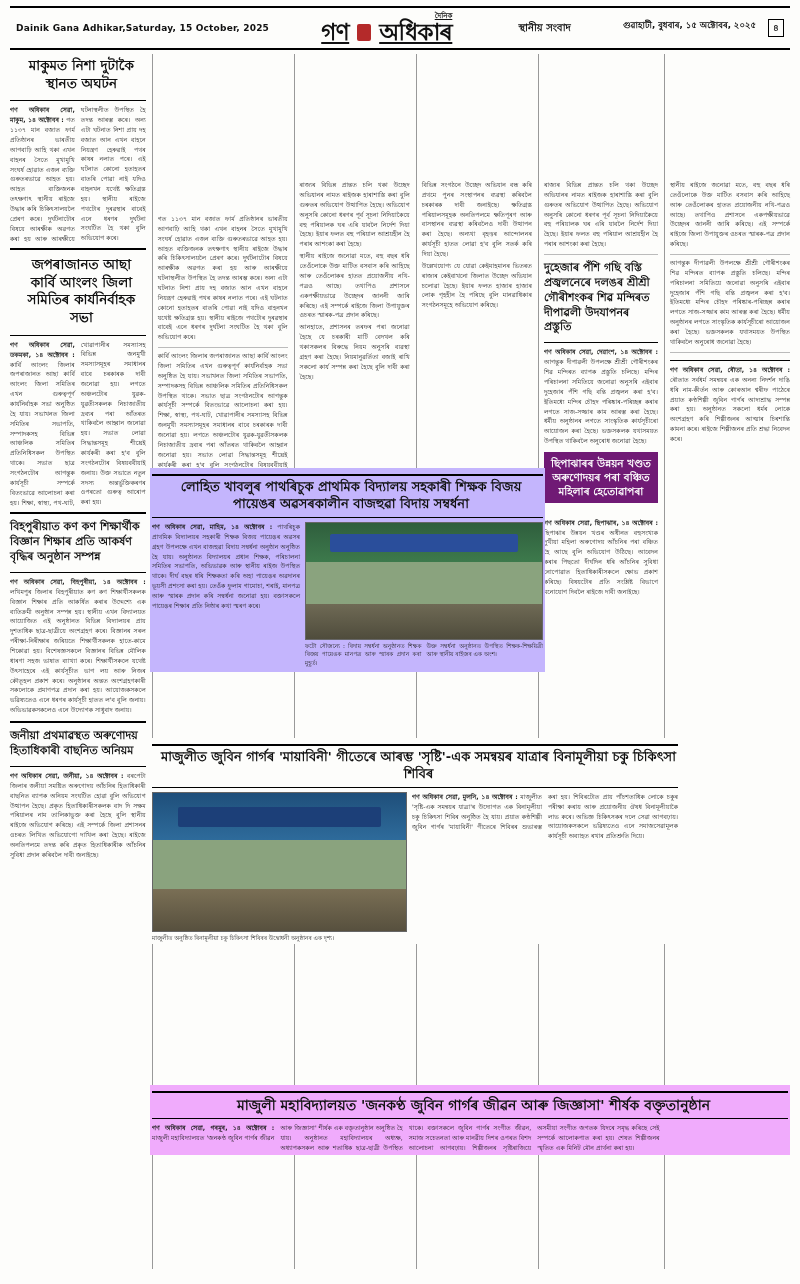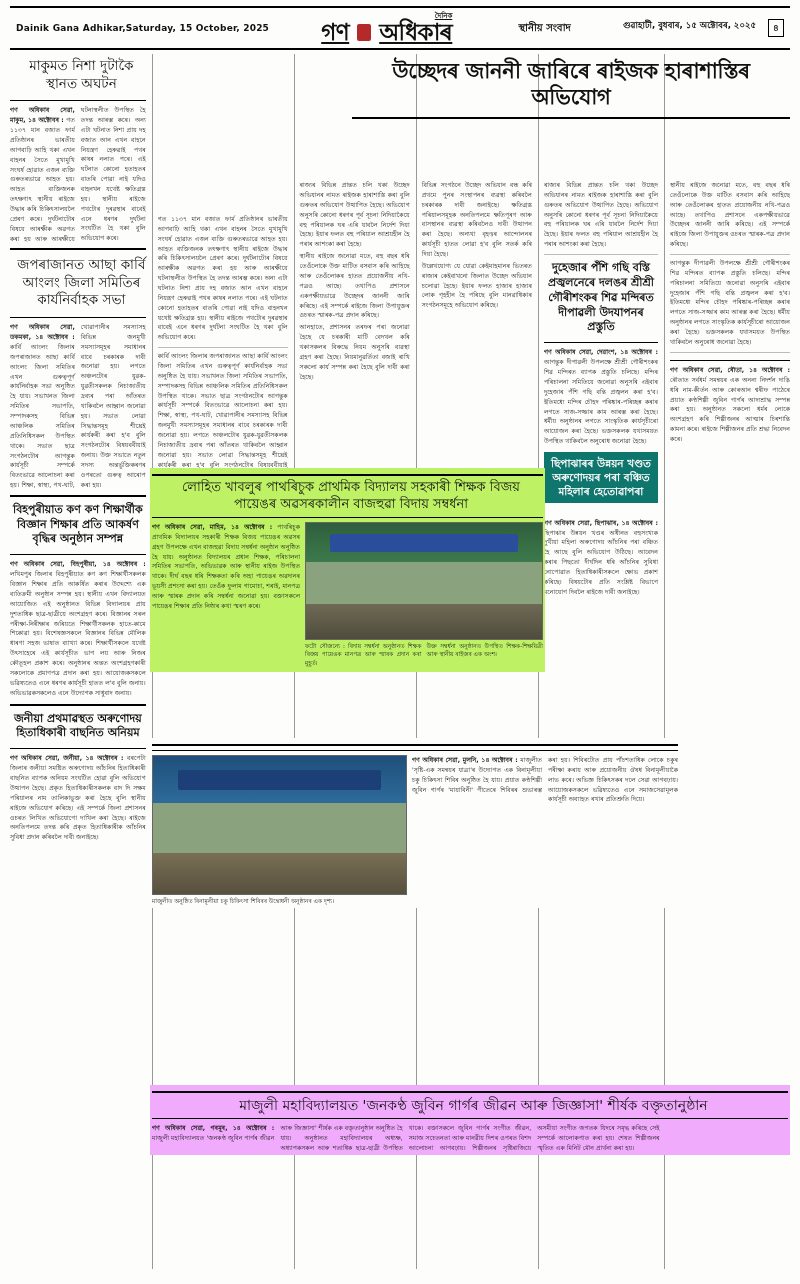--- a/index.html
+++ b/index.html
@@ -39,25 +39,25 @@
   .c5 { width:122px; }
   .c6 { width:128px; }
 
   .vrule { border-left:1px solid #999; }
 
   h1.lead {
     font-size:21px; font-weight:bold; text-align:center; line-height:1.25;
     margin:2px 0 6px 0; letter-spacing:-0.3px;
   }
   h2.hl {
-    font-size:13.5px; font-weight:normal; text-align:center; line-height:1.3;
+    font-size:13.5px; font-weight:bold; text-align:center; line-height:1.3;
     margin:3px 0 4px 7px;
   }
   h3.hl-s {
-    font-size:11px; font-weight:bold; text-align:center; line-height:1.35;
+    font-size:11px; font-weight:bold; line-height:1.35;
     margin:3px 0 3px 0;
   }
   .rule { border-top:1px solid #000; margin:4px 0; }
   .rule-thin { border-top:1px solid #bbb; margin:3px 0; }
   .rule-dbl { border-top:2px solid #000; margin:4px 0 3px 0; }
 
   .byline { font-size:6.2px; font-weight:bold; margin-bottom:1px; }
   p.body {
     font-size:6.1px; line-height:1.62; text-align:justify; margin:0 0 2px 0;
     color:#1a1a1a; letter-spacing:0.05px;
@@ -69,21 +69,21 @@
   .photo .ground { position:absolute; left:0; right:0; bottom:0; height:30%; background:linear-gradient(#6f6a55,#4f4c3c); }
   .photo .row { position:absolute; left:4%; right:4%; bottom:28%; height:46%; display:flex; gap:3px; align-items:flex-end;}
   .photo .fig { flex:1; background:#c9b9a2; border-radius:40% 40% 6% 6%/18% 18% 4% 4%; }
   .photo .fig.d { background:#4a5568; }
   .photo .fig.r { background:#a23a3a; }
   .photo .fig.w { background:#e7e2d8; }
   .photo .fig.y { background:#d9c27a; }
   .photo .banner { position:absolute; left:10%; right:10%; top:10%; height:15%; background:#2a4e9b; border-radius:2px; }
 
   .invbar {
-    background:#0f766e; color:#fff; text-align:center; font-weight:bold;
+    background:#701a75; color:#fff; text-align:center; font-weight:bold;
     font-size:10.5px; line-height:1.35; padding:4px 3px; margin:4px 0 15px 0;
   }
   .spacer { flex:1; }
 
   .twocol-text { column-count:2; column-gap:6px; }
   .threecol-text { column-count:3; column-gap:6px; }
 </style>
 </head>
 <body>
 
@@ -174,26 +174,22 @@
       <p class="body">স্থানীয় ৰাইজে জনোৱা মতে, বহু বছৰ ধৰি তেওঁলোকে উক্ত মাটিত বসবাস কৰি আহিছে আৰু তেওঁলোকৰ হাতত প্ৰয়োজনীয় নথি-পত্ৰও আছে। তথাপিও প্ৰশাসনে একপক্ষীয়ভাৱে উচ্ছেদৰ জাননী জাৰি কৰিছে। এই সম্পৰ্কে ৰাইজে জিলা উপায়ুক্তৰ ওচৰত স্মাৰক-পত্ৰ প্ৰদান কৰিছে।</p>
       <div class="rule-thin"></div>
       <p class="body">আগন্তুক দীপাৱলী উপলক্ষে শ্ৰীশ্ৰী গৌৰীশংকৰ শিৱ মন্দিৰত ব্যাপক প্ৰস্তুতি চলিছে। মন্দিৰ পৰিচালনা সমিতিয়ে জনোৱা অনুসৰি এইবাৰ দুহেজাৰ পঁশি গছি বন্তি প্ৰজ্বলন কৰা হ'ব। ইতিমধ্যে মন্দিৰ চৌহদ পৰিষ্কাৰ-পৰিচ্ছন্ন কৰাৰ লগতে সাজ-সজ্জাৰ কাম আৰম্ভ কৰা হৈছে। ধৰ্মীয় অনুষ্ঠানৰ লগতে সাংস্কৃতিক কাৰ্যসূচীৰো আয়োজন কৰা হৈছে। ভক্তসকলক যথাসময়ত উপস্থিত থাকিবলৈ অনুৰোধ জনোৱা হৈছে।</p>
       <div class="rule-thin"></div>
       <div class="rule"></div>
       <p class="body"><span class="byline">গণ অধিকাৰ সেৱা, ৰৌতা, ১৪ অক্টোবৰ : </span><span>ৰৌতাত সৰ্বধৰ্ম সমন্বয়ৰ এক অনন্য নিদৰ্শন দাঙি ধৰি নাম-কীৰ্তন আৰু কোৰআন শ্বৰীফ পাঠেৰে প্ৰয়াত কণ্ঠশিল্পী জুবিন গাৰ্গৰ আদ্যশ্ৰাদ্ধ সম্পন্ন কৰা হয়। অনুষ্ঠানত সকলো ধৰ্মৰ লোকে অংশগ্ৰহণ কৰি শিল্পীজনৰ আত্মাৰ চিৰশান্তি কামনা কৰে। ৰাইজে শিল্পীজনৰ প্ৰতি শ্ৰদ্ধা নিবেদন কৰে।</span></p>
       <div class="spacer"></div>
     </div>
   </div>
 
-  <div style="position:absolute; left:352px; top:56px; width:438px;">
-    <h1 class="lead">উচ্ছেদৰ জাননী জাৰিৰে ৰাইজক হাৰাশাস্তিৰ অভিযোগ</h1>
-    <div class="rule-dbl"></div>
-  </div>
-
-  <div style="position:absolute; left:150px; top:468px; width:395px; background:#bef264; padding:2px 2px 4px 2px;">
+
+  <div style="position:absolute; left:150px; top:468px; width:395px; background:#c4b5fd; padding:2px 2px 4px 2px;">
     <div class="rule-dbl"></div>
     <h2 class="hl" style="font-size:13px">লোহিত খাবলুৰ পাথৰিচুক প্ৰাথমিক বিদ্যালয় সহকাৰী শিক্ষক বিজয় পায়েঙৰ অৱসৰকালীন বাজহুৱা বিদায় সম্বৰ্ধনা</h2>
     <div class="rule"></div>
     <div style="display:flex; gap:5px;">
       <div style="width:148px">
         <p class="body"><span class="byline">গণ অধিকাৰ সেৱা, মাহিম, ১৪ অক্টোবৰ : </span><span>পাথৰিচুক প্ৰাথমিক বিদ্যালয়ৰ সহকাৰী শিক্ষক বিজয় পায়েঙৰ অৱসৰ গ্ৰহণ উপলক্ষে এখন বাজহুৱা বিদায় সম্বৰ্ধনা অনুষ্ঠান অনুষ্ঠিত হৈ যায়। অনুষ্ঠানত বিদ্যালয়ৰ প্ৰধান শিক্ষক, পৰিচালনা সমিতিৰ সভাপতি, অভিভাৱক আৰু স্থানীয় ৰাইজ উপস্থিত থাকে। দীৰ্ঘ বছৰ ধৰি শিক্ষকতা কৰি অহা পায়েঙৰ অৱদানৰ ভূয়সী প্ৰশংসা কৰা হয়। তেওঁক ফুলাম গামোচা, শৰাই, মানপত্ৰ আৰু স্মাৰক প্ৰদান কৰি সম্বৰ্ধনা জনোৱা হয়। বক্তাসকলে পায়েঙৰ শিক্ষাৰ প্ৰতি নিষ্ঠাৰ কথা স্মৰণ কৰে।</span></p>
       </div>
       <div style="flex:1">
         <div class="photo" style="height:118px">
           <div class="sky"></div>
@@ -214,20 +210,21 @@
         <div style="display:flex; gap:5px;">
           <p class="cap" style="flex:1">ফটো সৌজন্যে : বিদায় সম্বৰ্ধনা অনুষ্ঠানত শিক্ষক বিজয় পায়েঙক মানপত্ৰ আৰু স্মাৰক প্ৰদান কৰা মুহূৰ্ত।</p>
           <p class="cap" style="flex:1">উক্ত সম্বৰ্ধনা অনুষ্ঠানত উপস্থিত শিক্ষক-শিক্ষয়িত্ৰী আৰু স্থানীয় ৰাইজৰ এক অংশ।</p>
         </div>
       </div>
     </div>
   </div>
 
   <div style="position:absolute; left:150px; top:738px; width:530px; background:#fdfdfb; padding:2px;">
     <div class="rule-dbl"></div>
+    <h2 class="hl" style="font-size:13px">মাজুলীত জুবিন গাৰ্গৰ 'মায়াবিনী' গীতেৰে আৰম্ভ 'সৃষ্টি'-এক সমন্বয়ৰ যাত্ৰাৰ বিনামূলীয়া চকু চিকিৎসা শিবিৰ</h2>
     <div class="rule"></div>
     <div style="display:flex; gap:5px;">
       <div style="width:255px">
         <div class="photo" style="height:140px">
           <div class="sky" style="background:linear-gradient(#1f4f7a,#2e6b9b)"></div>
           <div class="banner" style="background:#1c3f78"></div>
           <div class="ground" style="background:linear-gradient(#7a6f55,#57503e)"></div>
           <div class="row">
             <div class="fig w"></div>
               <div class="fig d"></div>

